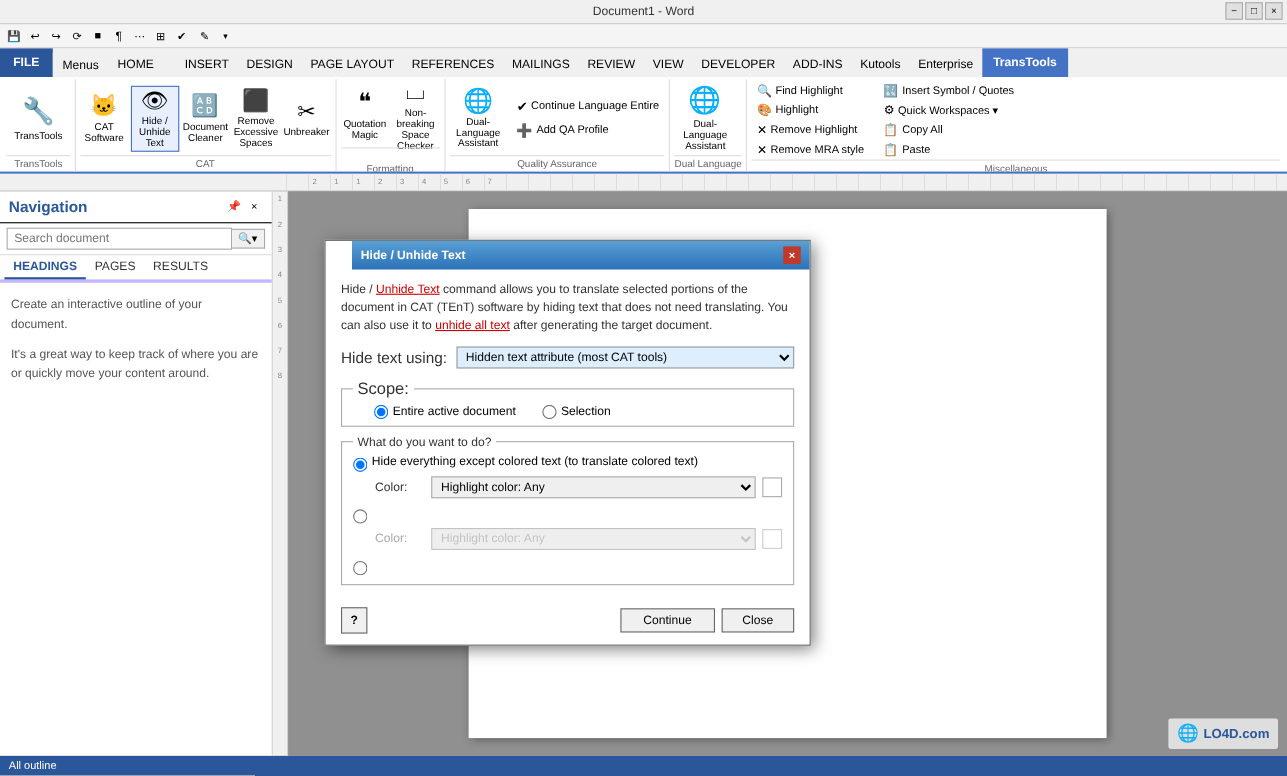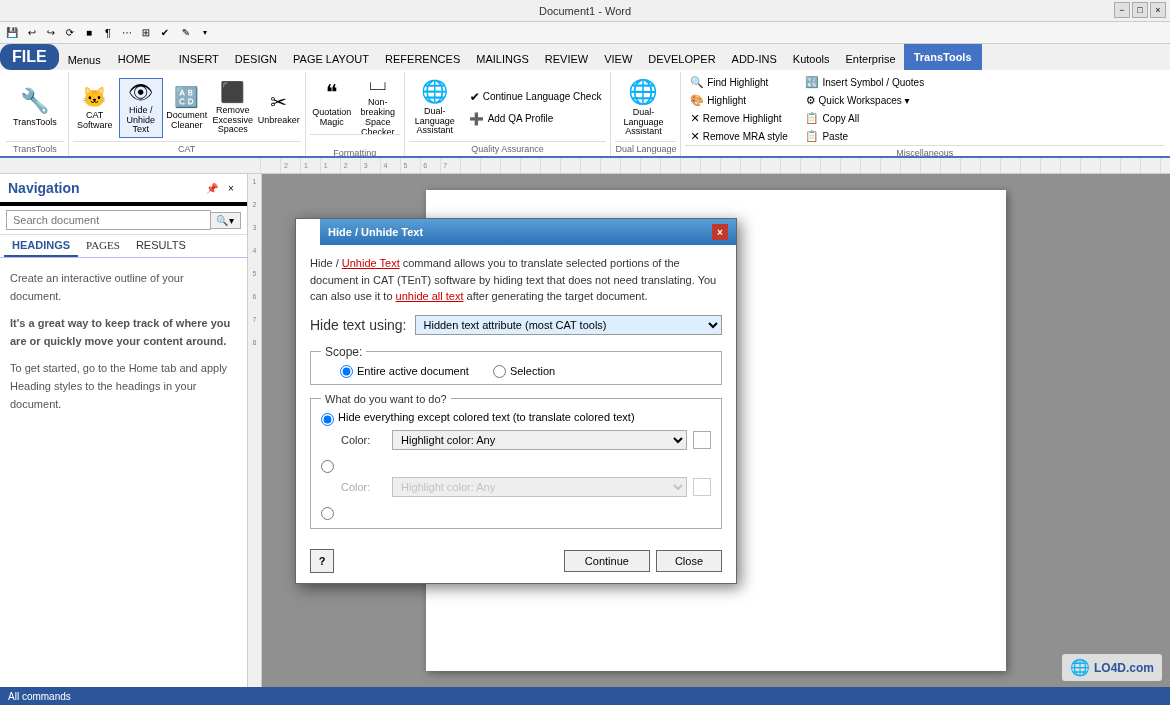--- a/index.html
+++ b/index.html
@@ -33,21 +33,21 @@
   <button style="width:18px;height:18px;background:none;border:1px solid transparent;font-size:10px;cursor:pointer;">■</button>
   <button style="width:18px;height:18px;background:none;border:1px solid transparent;font-size:11px;cursor:pointer;">¶</button>
   <button style="width:18px;height:18px;background:none;border:1px solid transparent;font-size:10px;cursor:pointer;">⋯</button>
   <button style="width:18px;height:18px;background:none;border:1px solid transparent;font-size:10px;cursor:pointer;">⊞</button>
   <button style="width:18px;height:18px;background:none;border:1px solid transparent;font-size:10px;cursor:pointer;">✔</button>
   <button style="width:22px;height:18px;background:none;border:1px solid transparent;font-size:10px;cursor:pointer;">✎</button>
   <button style="width:14px;height:18px;background:none;border:1px solid transparent;font-size:8px;cursor:pointer;">▾</button>
 </div>
 
 <div style="background:#f0f0f0;height:26px;display:flex;align-items:flex-end;border-bottom:0;">
-  <div style="background:#2b579a;color:white;padding:4px 12px;height:26px;display:flex;align-items:center;font-size:16px;cursor:pointer;font-weight:600;border-radius:11px;">FILE</div>
+  <div style="background:#2b579a;color:white;padding:4px 12px;height:26px;display:flex;align-items:center;font-size:11px;cursor:pointer;font-weight:600;">FILE</div>
   <div style="padding:4px 8px;height:22px;display:flex;align-items:center;font-size:11px;cursor:pointer;background:#f0f0f0;border:1px solid transparent;border-bottom:none;">Menus</div>
   <div style="padding:4px 8px;height:22px;display:flex;align-items:center;font-size:11px;cursor:pointer;">HOME</div>
   <div style="padding:4px 8px;height:22px;display:flex;align-items:center;font-size:11px;cursor:pointer;margin-left:12px;">INSERT</div>
   <div style="padding:4px 8px;height:22px;display:flex;align-items:center;font-size:11px;cursor:pointer;">DESIGN</div>
   <div style="padding:4px 8px;height:22px;display:flex;align-items:center;font-size:11px;cursor:pointer;">PAGE LAYOUT</div>
   <div style="padding:4px 8px;height:22px;display:flex;align-items:center;font-size:11px;cursor:pointer;">REFERENCES</div>
   <div style="padding:4px 8px;height:22px;display:flex;align-items:center;font-size:11px;cursor:pointer;">MAILINGS</div>
   <div style="padding:4px 8px;height:22px;display:flex;align-items:center;font-size:11px;cursor:pointer;">REVIEW</div>
   <div style="padding:4px 8px;height:22px;display:flex;align-items:center;font-size:11px;cursor:pointer;">VIEW</div>
   <div style="padding:4px 8px;height:22px;display:flex;align-items:center;font-size:11px;cursor:pointer;">DEVELOPER</div>
@@ -112,21 +112,21 @@
   <div style="display:flex;flex-direction:column;border-right:1px solid #ddd;padding:2px 4px;">
     <div style="flex:1;display:flex;align-items:center;gap:4px;">
       <button style="display:flex;flex-direction:column;align-items:center;justify-content:center;padding:2px 4px;cursor:pointer;border:1px solid transparent;background:none;width:52px;height:60px;font-size:9px;">
         <span style="font-size:22px;margin-bottom:2px;">🌐</span>
         <span style="font-size:9px;line-height:1.1;text-align:center;">Dual-Language<br>Assistant</span>
       </button>
       <div style="display:flex;flex-direction:column;gap:2px;justify-content:center;">
         <button style="display:flex;align-items:center;gap:3px;padding:2px 4px;cursor:pointer;border:1px solid transparent;background:none;font-size:10px;white-space:nowrap;">
           <span style="font-size:12px;">✔</span>
           <span style="font-size:10px;">Continue</span>
-          <span style="font-size:10px;">Language Check</span>
+          <span style="font-size:10px;">Language Entire</span>
         </button>
         <button style="display:flex;align-items:center;gap:3px;padding:2px 4px;cursor:pointer;border:1px solid transparent;background:none;font-size:10px;white-space:nowrap;">
           <span style="font-size:12px;">➕</span>
           <span style="font-size:10px;">Add QA Profile</span>
         </button>
       </div>
     </div>
     <div style="text-align:center;font-size:9px;color:#666;padding-top:2px;border-top:1px solid #ddd;">Quality Assurance</div>
   </div>
 
@@ -193,40 +193,39 @@
     <span style="font-size:7px;color:#888;margin-left:16px;">4</span>
     <span style="font-size:7px;color:#888;margin-left:16px;">5</span>
     <span style="font-size:7px;color:#888;margin-left:16px;">6</span>
     <span style="font-size:7px;color:#888;margin-left:16px;">7</span>
   </div>
 </div>
 
 <div style="display:flex;height:calc(705px - 22px - 22px - 26px - 88px - 16px - 18px);background:#909090;position:relative;">
 
   <div style="width:248px;background:white;border-right:1px solid #ccc;display:flex;flex-direction:column;">
-    <div style="padding:6px 8px;display:flex;justify-content:space-between;align-items:center;border-bottom:4px solid #000000;gap:48px;">
+    <div style="padding:6px 8px;display:flex;justify-content:space-between;align-items:center;border-bottom:1px solid #000000;gap:48px;">
       <span style="font-size:14px;font-weight:600;color:#2b579a;">Navigation</span>
       <div style="display:flex;gap:2px;">
         <button style="background:none;border:1px solid transparent;font-size:10px;cursor:pointer;width:16px;height:16px;">📌</button>
         <button style="background:none;border:1px solid transparent;font-size:10px;cursor:pointer;width:16px;height:16px;">×</button>
       </div>
     </div>
     <div style="padding:4px 6px;border-bottom:1px solid #ddd;display:flex;align-items:center;">
       <input style="flex: 1 1 0%; padding: 3px 6px; border: 1px solid rgb(170, 170, 170); font-size: 11px; outline: none;" type="text" placeholder="Search document">
       <button style="padding:2px 6px;border:1px solid #aaa;border-left:none;background:#f0f0f0;cursor:pointer;font-size:10px;">🔍▾</button>
     </div>
-    <div style="display:flex;border-bottom:1px solid #c4b5fd;padding:0 4px;">
+    <div style="display:flex;border-bottom:3px solid #c4b5fd;padding:0 4px;">
       <div style="padding:4px 8px;font-size:11px;cursor:pointer;border-bottom:2px solid #2b579a;color:#2b579a;font-weight:600;">HEADINGS</div>
-      <div style="padding:4px 8px;font-size:11px;cursor:pointer;border-bottom:2px solid transparent;color:#333;font-family:Liberation Serif, serif;">PAGES</div>
+      <div style="padding:4px 8px;font-size:11px;cursor:pointer;border-bottom:2px solid transparent;color:#333;">PAGES</div>
       <div style="padding:4px 8px;font-size:11px;cursor:pointer;border-bottom:2px solid transparent;color:#333;">RESULTS</div>
     </div>
     <div style="flex:1;padding:12px 10px;font-size:11px;color:#555;line-height:1.6;">
       <p style="margin-bottom:10px;">Create an interactive outline of your document.</p>
-      <p style="margin-bottom:10px;font-weight:bold;">It's a great way to keep track of where you are or quickly move your content around.</p>
-      <p>To get started, go to the Home tab and apply Heading styles to the headings in your document.</p>
+      <p style="margin-bottom:10px;">It's a great way to keep track of where you are or quickly move your content around.</p>
     </div>
   </div>
 
   <div style="width:14px;background:#f0f0f0;border-right:1px solid #ccc;display:flex;flex-direction:column;align-items:center;padding-top:4px;font-size:7px;color:#888;gap:16px;">
     <span>1</span>
       <span>2</span>
       <span>3</span>
       <span>4</span>
       <span>5</span>
       <span>6</span>
@@ -234,21 +233,21 @@
       <span>8</span>
   </div>
 
   <div style="flex:1;overflow:auto;background:#909090;display:flex;justify-content:center;padding:16px;">
     <div style="background:white;width:580px;min-height:450px;box-shadow:2px 2px 8px rgba(0,0,0,0.4);position:relative;">
     </div>
   </div>
 </div>
 
 <div style="height:18px;background:#2b579a;display:flex;align-items:center;padding:0 8px;color:white;font-size:10px;">
-  <span>All commands</span>
+  <span>All outline</span>
 </div>
 
 <div style="position:fixed;top:0;left:0;right:0;bottom:0;z-index:100;pointer-events:none;">
   <div style="position:absolute;top:218px;left:295px;width:442px;background:white;border:1px solid #666;box-shadow:4px 4px 14px rgba(0,0,0,0.5);pointer-events:all;">
 
     <div style="background:linear-gradient(to bottom,#5a9fd4,#2b72b8);height:26px;display:flex;align-items:center;justify-content:space-between;padding:0 8px;color:white;margin-left:24px;">
       <span style="font-size:11px;font-weight:600;">Hide / Unhide Text</span>
       <button style="background:#c0392b;color:white;border:none;width:16px;height:16px;font-size:10px;cursor:pointer;display:flex;align-items:center;justify-content:center;font-weight:bold;">×</button>
     </div>
 
@@ -259,21 +258,21 @@
       </p>
 
       <div style="display:flex;align-items:center;margin-bottom:10px;gap:8px;">
         <label style="font-size:14px;color:#333;min-width:90px;">Hide text using:</label>
         <select style="flex:1;padding:2px 4px;font-size:11px;border:1px solid #999;background:#ddeeff;">
           <option>Hidden text attribute (most CAT tools)</option>
         </select>
       </div>
 
       <fieldset style="border:1px solid #aaa;padding:6px 10px;margin-bottom:8px;">
-        <legend style="font-size:12px;color:#333;padding:0 4px;">Scope:</legend>
+        <legend style="font-size:15px;color:#333;padding:0 4px;">Scope:</legend>
         <div style="display:flex;align-items:center;gap:24px;">
           <label style="display:flex;align-items:center;gap:4px;font-size:11px;cursor:pointer;margin-left:19px;">
             <input type="radio" name="scope" checked="" style="">
             <span>Entire active document</span>
           </label>
           <label style="display:flex;align-items:center;gap:4px;font-size:11px;cursor:pointer;">
             <input type="radio" name="scope" style="">
             <span>Selection</span>
           </label>
         </div>

